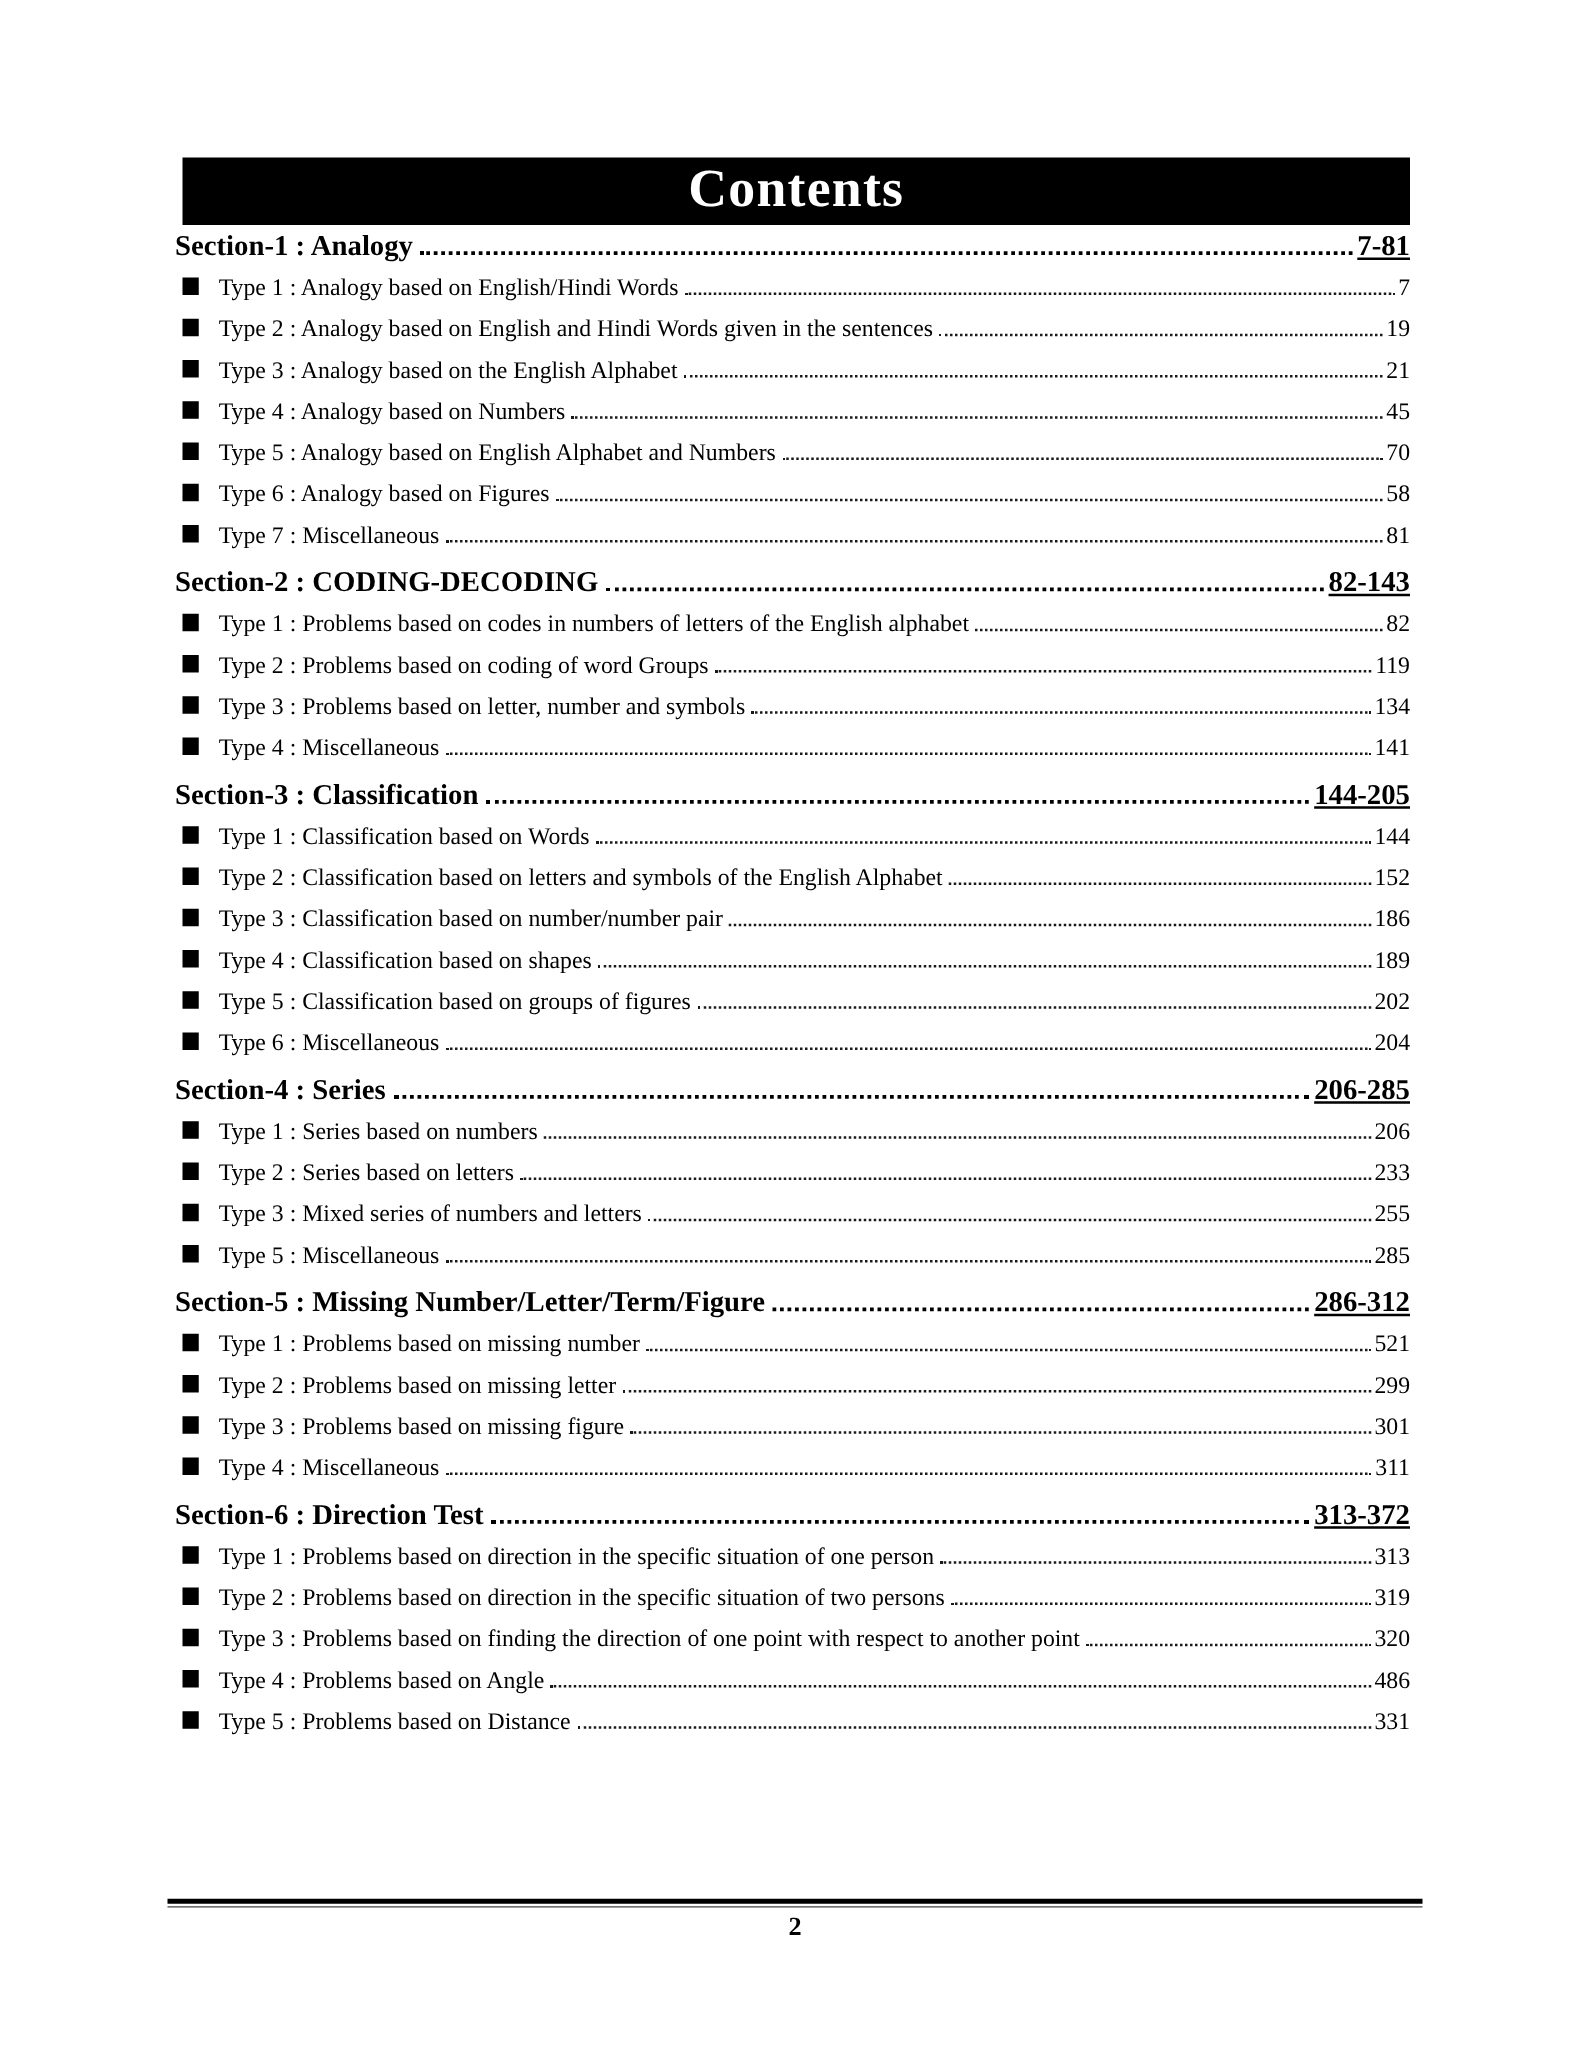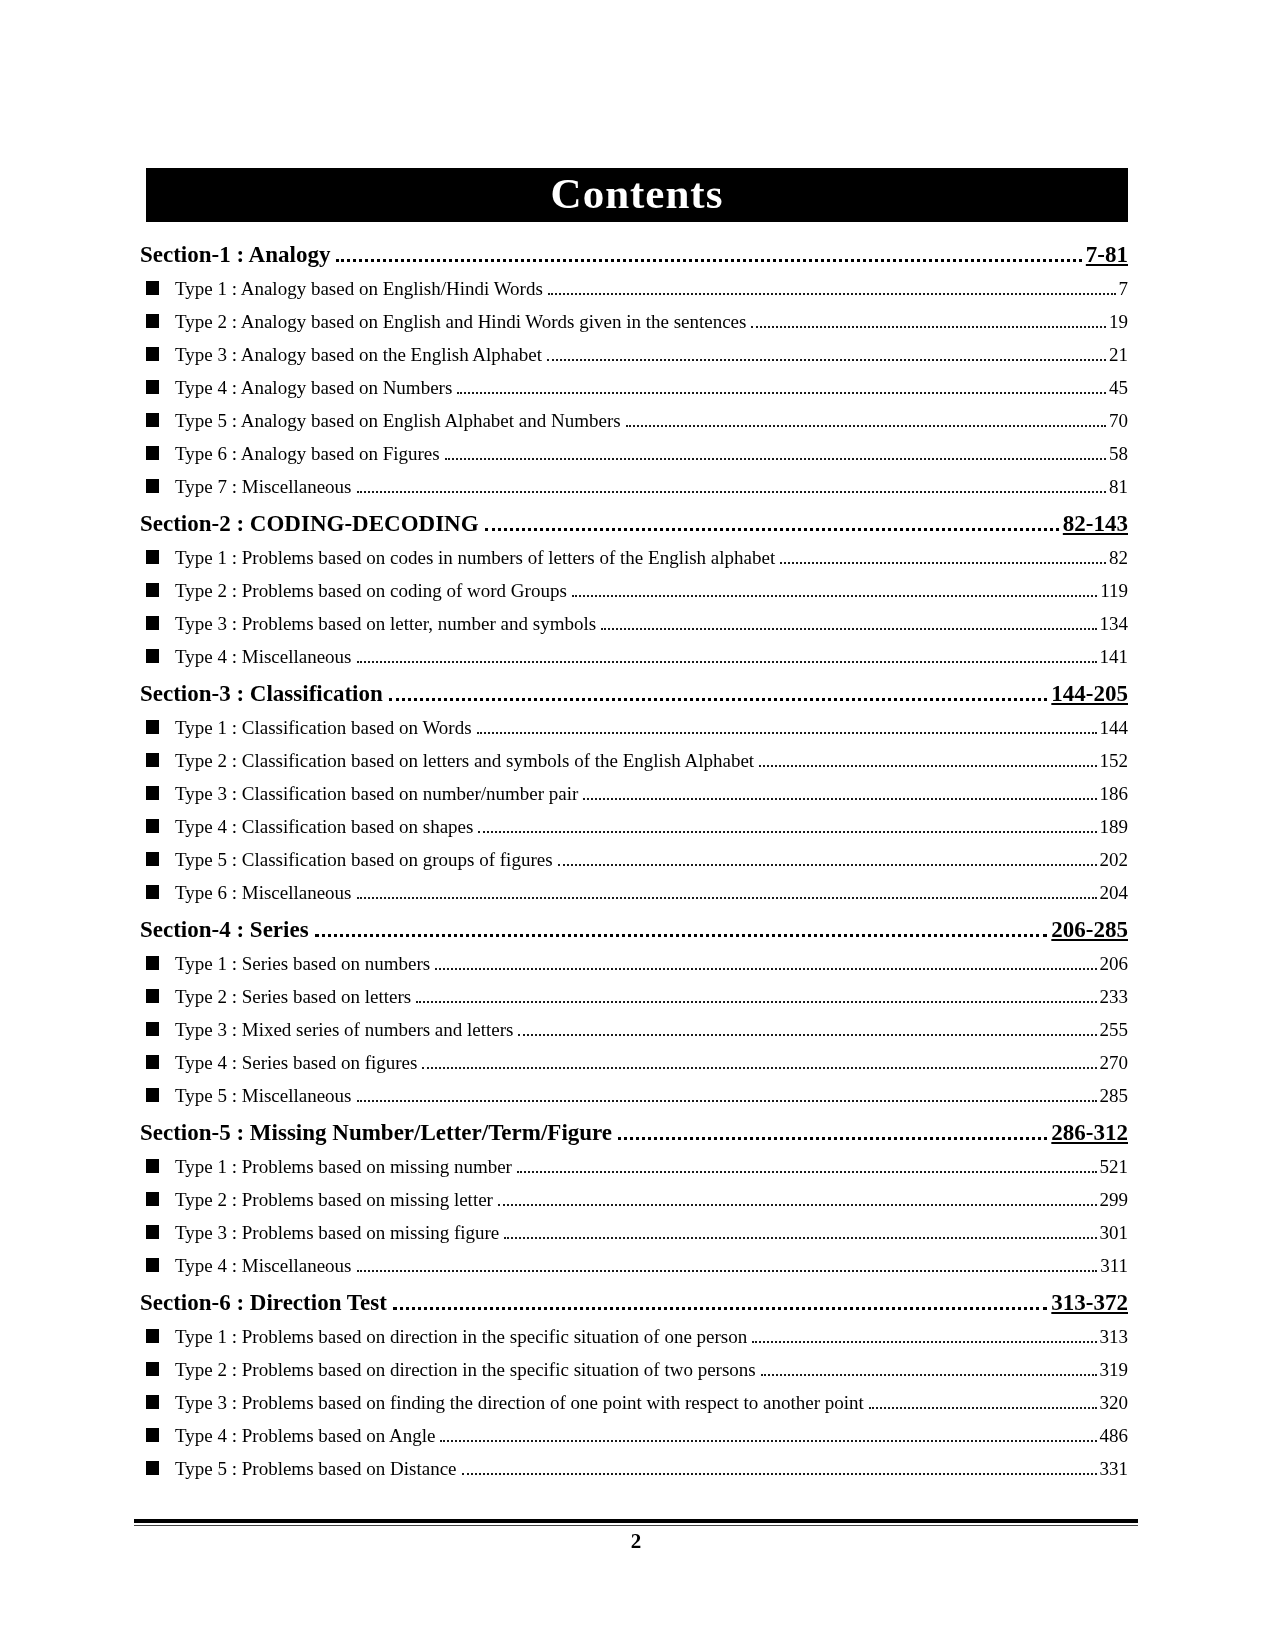--- a/index.html
+++ b/index.html
@@ -21,32 +21,31 @@
     top: 126px;
     width: 988px;
   }
   .header-bar {
     background: #000;
     height: 54px;
     margin-left: 6px;
     display: flex;
     align-items: center;
     justify-content: center;
-    margin-top: 42px;
   }
   .header-bar .title {
     color: #fff;
     font-size: 43px;
     font-weight: bold;
     letter-spacing: 1px;
     line-height: 1;
     padding-bottom: 4px;
   }
   .toc {
-    margin-top: 20px;
+    margin-top: 4px;
   }
   .row {
     display: flex;
     align-items: baseline;
     white-space: nowrap;
   }
   .section-row {
     height: 36px;
     font-weight: bold;
     font-size: 23px;
@@ -252,26 +251,20 @@
       <span class="pagenum">233</span>
     </div>
     <div class="row type-row">
       <span class="bullet"></span>
       <span>Type 3 : Mixed series of numbers and letters</span>
       <span class="leader"></span>
       <span class="pagenum">255</span>
     </div>
     <div class="row type-row">
       <span class="bullet"></span>
-      <span>Type 4 : Series based on figures</span>
-      <span class="leader"></span>
-      <span class="pagenum">270</span>
-    </div>
-    <div class="row type-row">
-      <span class="bullet"></span>
       <span>Type 5 : Miscellaneous</span>
       <span class="leader"></span>
       <span class="pagenum">285</span>
     </div>
 
     <div class="row section-row">
       <span>Section-5 : Missing Number/Letter/Term/Figure</span>
       <span class="leader"></span>
       <span class="pages">286-312</span>
     </div>

